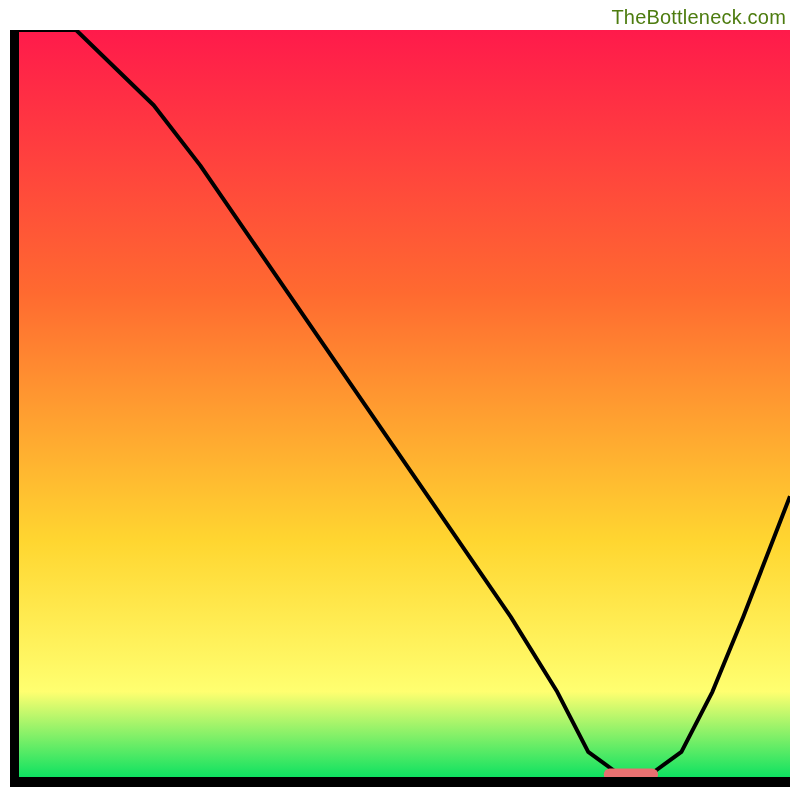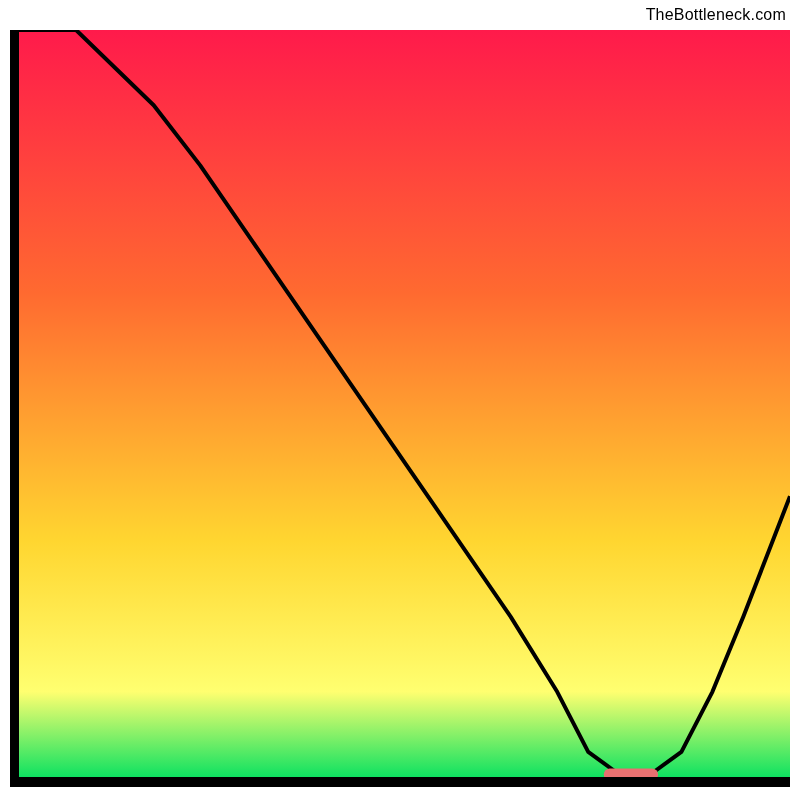--- a/index.html
+++ b/index.html
@@ -7,23 +7,23 @@
     width: 800px;
     height: 800px;
     background: #ffffff;
     font-family: Arial, Helvetica, sans-serif;
     position: relative;
   }
   .watermark {
     position: absolute;
     top: 6px;
     right: 14px;
-    font-size: 16px;
+    font-size: 20px;
     font-weight: 500;
-    color: #000000;
+    color: #4d7c0f;
     letter-spacing: 0.2px;
   }
   .chart {
     position: absolute;
     left: 10px;
     top: 30px;
     width: 780px;
     height: 760px;
   }
 </style>

